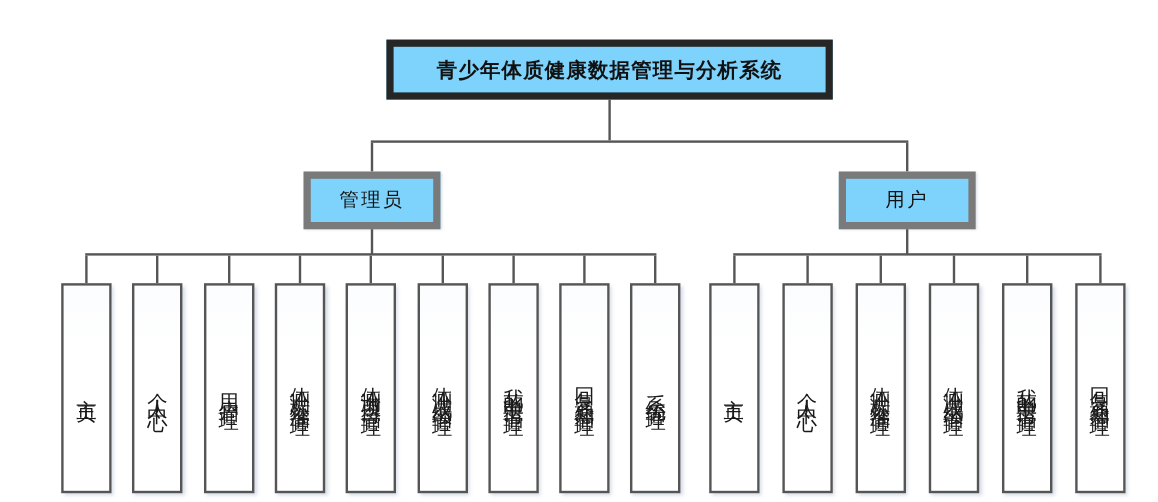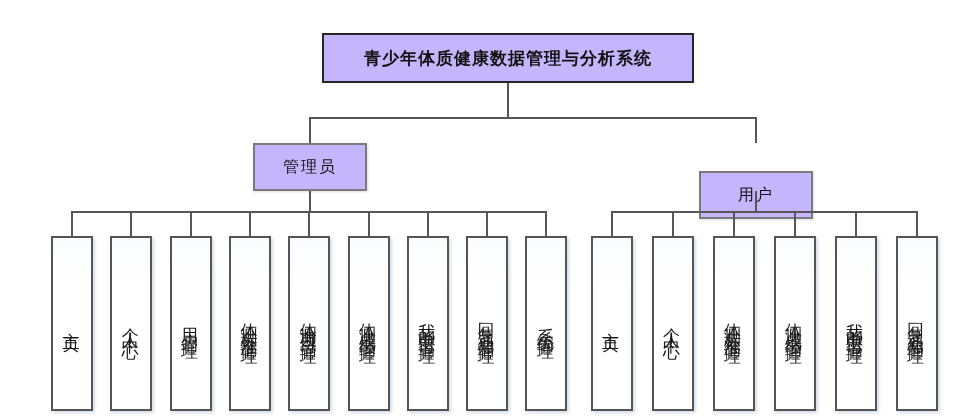--- a/index.html
+++ b/index.html
@@ -11,22 +11,22 @@
   #stage {
     position: relative;
     width: 965px;
     height: 418px;
     background: #ffffff;
     overflow: hidden;
   }
   .box {
     position: absolute;
     box-sizing: border-box;
-    background: #c4b5fd;
-    border: 2px solid #a3a3a3;
+    background: #7dd3fc;
+    border: 6px solid #a3a3a3;
     display: flex;
     align-items: center;
     justify-content: center;
   }
   .title-box {
     left: 322px; top: 33px; width: 372px; height: 50px;
     border-color: #262626;
     font-weight: bold;
     font-size: 17px;
     letter-spacing: 1px;
@@ -35,21 +35,21 @@
   .branch-box {
     width: 114px; height: 48px; top: 143px;
     border-color: #7a7a7a;
     font-weight: normal;
     font-size: 16px;
     letter-spacing: 2px;
     color: #111111;
     box-shadow: 1px 1px 2px rgba(100,120,150,0.25);
   }
   #branch-admin { left: 253px; }
-  #branch-user  { left: 699px; margin-top: 28px; }
+  #branch-user  { left: 699px; }
   .leaf {
     top: 236px; width: 42px; height: 175px;
     border: 2px solid #555555;
     background: linear-gradient(180deg, #fbfcfe 0%, #ffffff 30%);
     box-shadow: 2px 2px 3px rgba(120,140,175,0.30);
   }
   .leaf .vtext {
     writing-mode: vertical-rl;
     text-orientation: upright;
     font-family: "DejaVu Serif", "Liberation Serif", serif;

